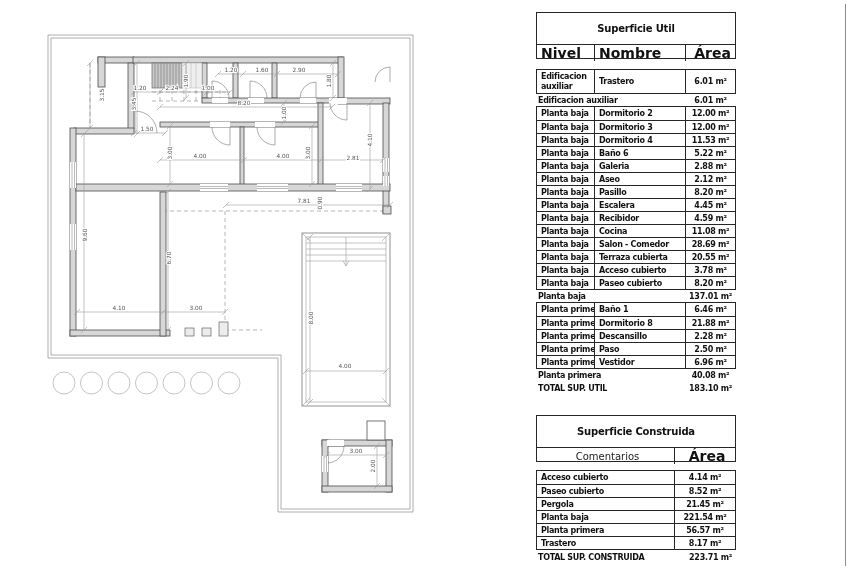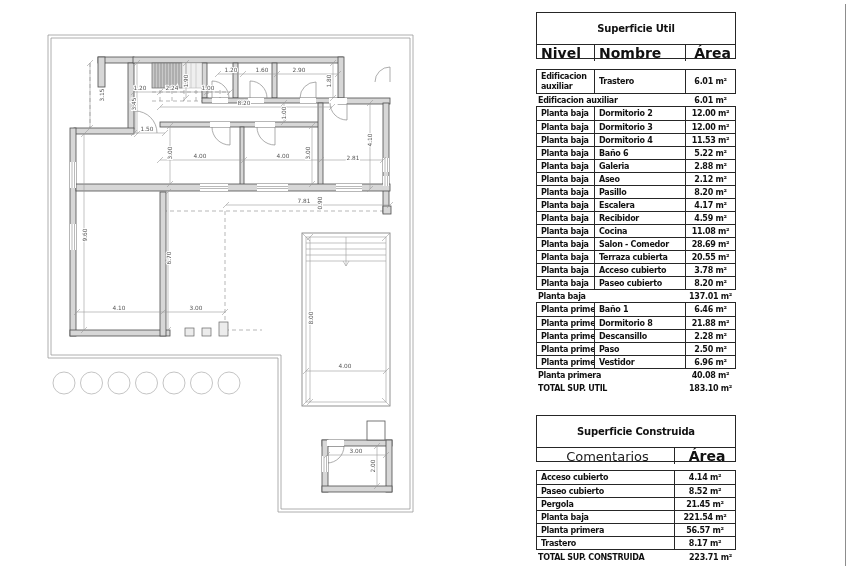--- a/index.html
+++ b/index.html
@@ -9,21 +9,21 @@
   .tables{position:absolute;left:536px;top:12px;width:200px}
   .tbox{border:1px solid #262626;box-sizing:border-box;background:#fff}
   .title{height:33px;display:flex;align-items:center;justify-content:center;
          font-weight:bold;font-size:10px;letter-spacing:-0.2px}
   .head{display:grid;margin-top:-1px;height:15px}
   .head3{grid-template-columns:57px 91px 50px}
   .head2{grid-template-columns:137px 61px}
   .hc{display:flex;align-items:center;font-size:14px;font-weight:bold;padding-left:4px;box-sizing:border-box}
   .hc.sep{border-left:1px solid #262626}
   .hc.center{justify-content:center;padding-left:4px}
-  .hc.light{font-weight:normal;font-size:13px;color:#222}
+  .hc.light{font-weight:normal;font-size:10px;color:#222}
   .sectionbox{border:1px solid #262626;box-sizing:border-box}
   .gap{height:10px}
   .row{display:grid;min-height:13px;border-top:1px solid #262626;box-sizing:border-box}
   .row:first-child{border-top:none}
   .row3{grid-template-columns:57px 91px 50px}
   .row2{grid-template-columns:137px 61px}
   .c{display:flex;align-items:center;font-size:8px;font-weight:bold;letter-spacing:-0.3px;
      padding-left:4px;white-space:nowrap;overflow:hidden;box-sizing:border-box}
   .c.sep{border-left:1px solid #262626}
   .c.area{justify-content:center;padding-left:0}
@@ -361,21 +361,21 @@
               <div class="c sep area">2.12 m²</div>
             </div>
             <div class="row row3">
               <div class="c first">Planta baja</div>
               <div class="c sep">Pasillo</div>
               <div class="c sep area">8.20 m²</div>
             </div>
             <div class="row row3">
               <div class="c first">Planta baja</div>
               <div class="c sep">Escalera</div>
-              <div class="c sep area">4.17 m²</div>
+              <div class="c sep area">4.45 m²</div>
             </div>
             <div class="row row3">
               <div class="c first">Planta baja</div>
               <div class="c sep">Recibidor</div>
               <div class="c sep area">4.59 m²</div>
             </div>
             <div class="row row3">
               <div class="c first">Planta baja</div>
               <div class="c sep">Cocina</div>
               <div class="c sep area">11.08 m²</div>

